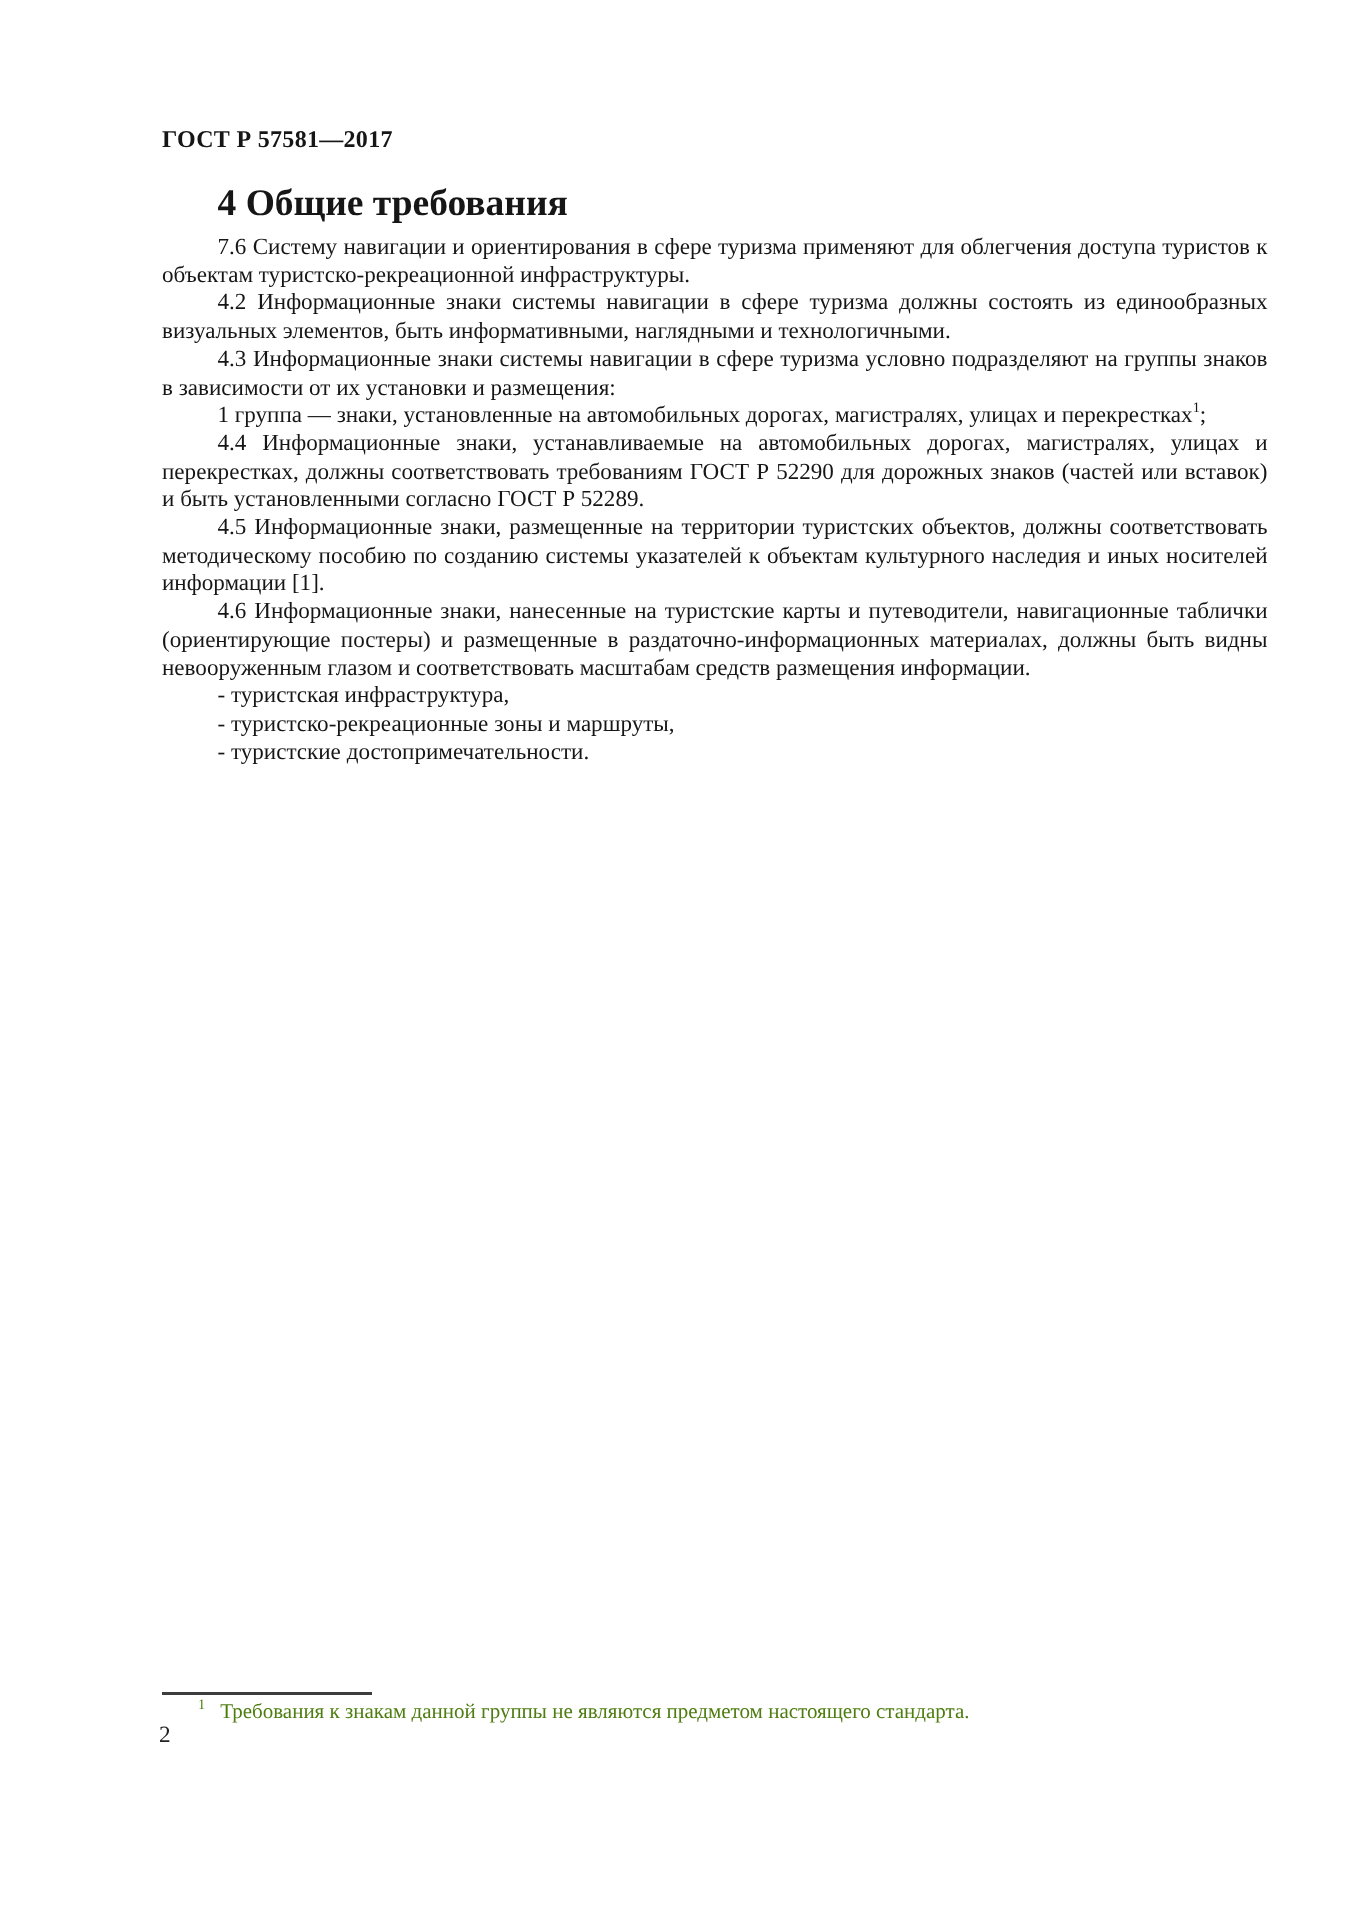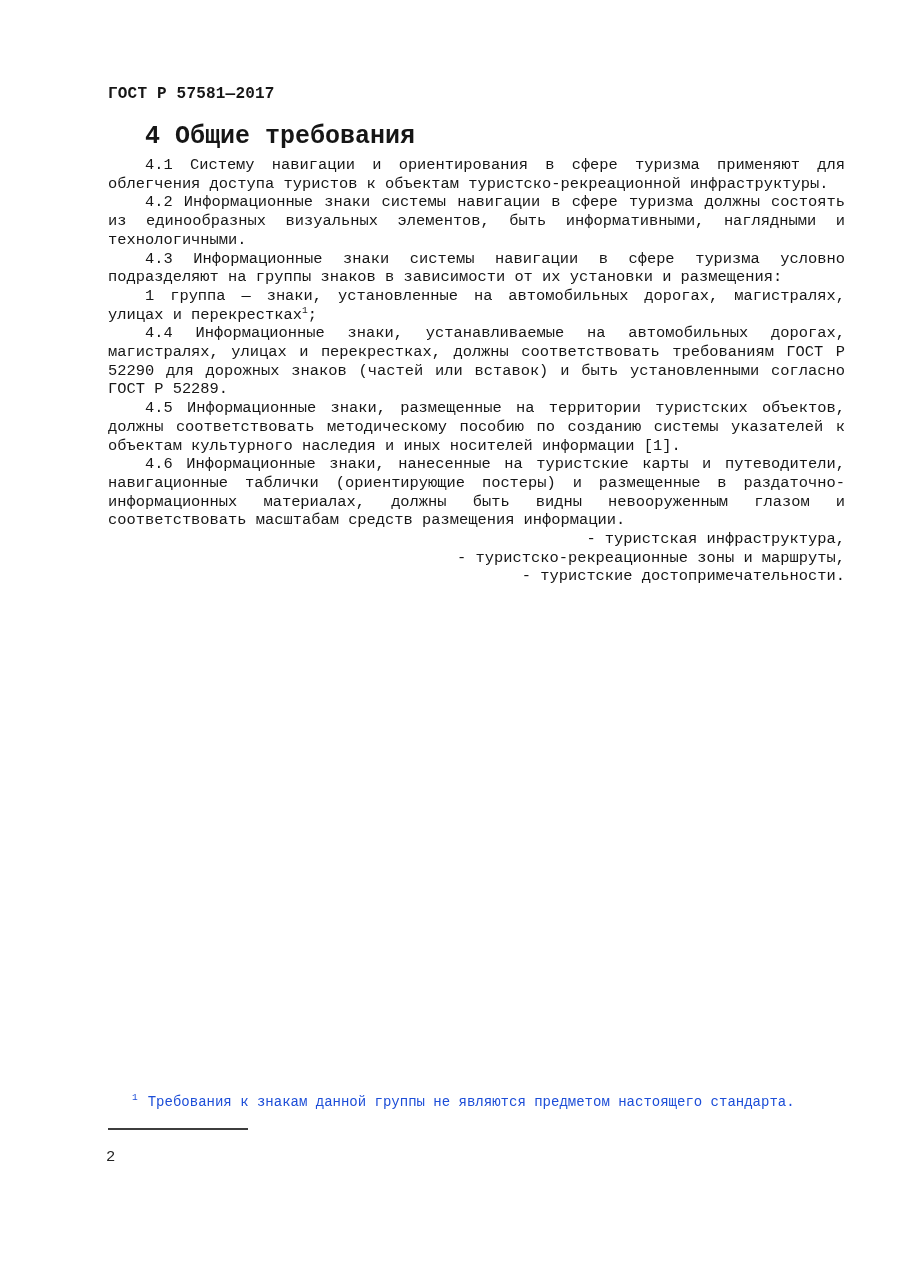--- a/index.html
+++ b/index.html
@@ -5,21 +5,21 @@
   html, body {
     margin: 0;
     padding: 0;
     background: #ffffff;
   }
   .page {
     position: relative;
     width: 905px;
     height: 1280px;
     background: #ffffff;
-    font-family: Liberation Mono, monospace;
+    font-family: Liberation Serif, serif;
     color: #161616;
     overflow: hidden;
   }
   .doc-header {
     position: absolute;
     left: 108px;
     top: 85px;
     font-size: 16px;
     font-weight: bold;
     letter-spacing: 0.2px;
@@ -43,43 +43,43 @@
     line-height: 18.7px;
   }
   .para {
     margin: 0;
     text-indent: 37px;
     text-align: justify;
   }
   .list-item {
     margin: 0;
     text-indent: 37px;
-    text-align: right;
+    text-align: left;
   }
   sup.fn-ref {
     font-size: 0.62em;
     line-height: 0;
     vertical-align: super;
   }
   .footnote-rule {
     position: absolute;
     left: 108px;
     top: 1128px;
     width: 140px;
     height: 2px;
     background: #3d3d3d;
   }
   .footnote {
     position: absolute;
     left: 132px;
-    top: 1093px;
+    top: 1133px;
     width: 700px;
     font-size: 14px;
     line-height: 18px;
-    color: #1d4ed8;
+    color: #4d7c0f;
   }
   .footnote .fn-marker {
     font-size: 0.68em;
     vertical-align: super;
     line-height: 0;
     margin-right: 10px;
   }
   .page-number {
     position: absolute;
     left: 106px;
@@ -92,21 +92,21 @@
 <body>
 
 <div class="page">
 
   <div class="doc-header">ГОСТ Р 57581—2017</div>
 
   <h1 class="section-heading">4 Общие требования</h1>
 
   <div class="body-text">
 
-    <p class="para">4.1 Систему навигации и ориентирования в сфере туризма применяют для облегчения доступа туристов к объектам туристско-рекреационной инфраструктуры.</p>
+    <p class="para">7.6 Систему навигации и ориентирования в сфере туризма применяют для облегчения доступа туристов к объектам туристско-рекреационной инфраструктуры.</p>
 
     <p class="para">4.2 Информационные знаки системы навигации в сфере туризма должны состоять из единообразных визуальных элементов, быть информативными, наглядными и технологичными.</p>
 
     <p class="para">4.3 Информационные знаки системы навигации в сфере туризма условно подразделяют на группы знаков в зависимости от их установки и размещения:</p>
 
     <p class="para"><span>1 группа — знаки, установленные на автомобильных дорогах, магистралях, улицах и перекрестках</span><sup class="fn-ref">1</sup><span>;</span></p>
 
 
 
     <p class="para">4.4 Информационные знаки, устанавливаемые на автомобильных дорогах, магистралях, улицах и перекрестках, должны соответствовать требованиям ГОСТ Р 52290 для дорожных знаков (частей или вставок) и быть установленными согласно ГОСТ Р 52289.</p>

